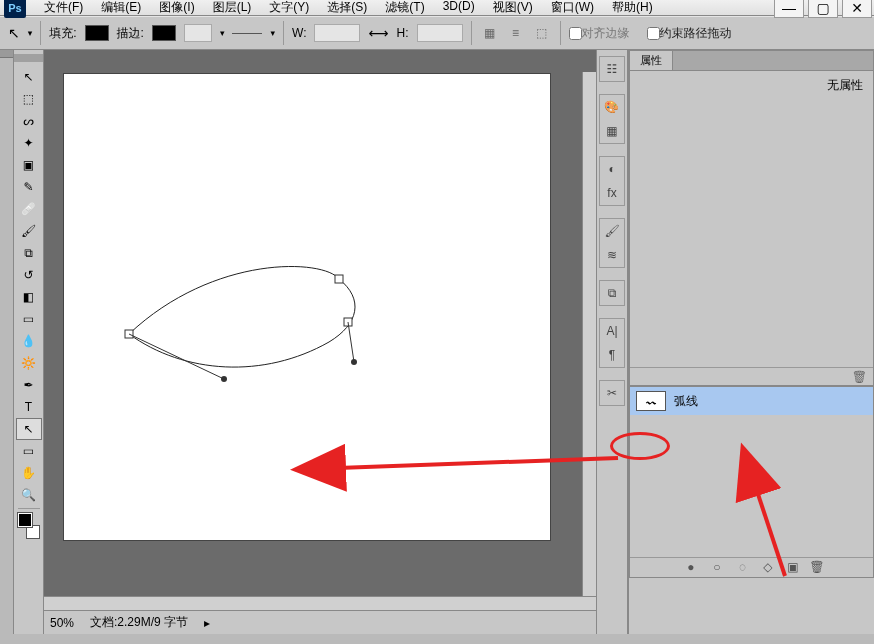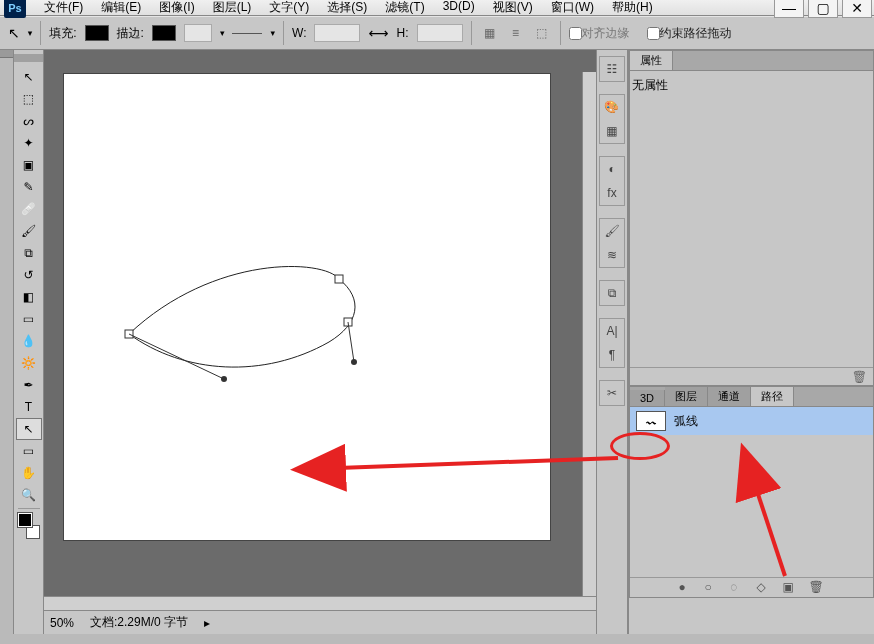--- a/index.html
+++ b/index.html
@@ -56,26 +56,26 @@
 .scrollbar-v { position: absolute; top: 22px; right: 0; bottom: 14px; width: 14px; background: #d0d0d0; border-left: 1px solid #888; }
 .statusbar { height: 24px; background: #c7c7c7; border-top: 1px solid #888; display: flex; align-items: center; padding: 0 6px; gap: 16px; font-size: 11px; }
 
 
 .right-strip { width: 32px; background: #c7c7c7; border-left: 1px solid #888; border-right: 1px solid #888; display: flex; flex-direction: column; align-items: center; padding-top: 4px; }
 .right-strip .grp { border: 1px solid #999; background: #c7c7c7; margin: 2px; display: flex; flex-direction: column; }
 .right-strip .ic { width: 24px; height: 24px; display: flex; align-items: center; justify-content: center; cursor: pointer; color: #444; }
 .right-strip .sep { height: 8px; }
 
 
-.panels { width: 246px; background: #c7c7c7; display: flex; flex-direction: column; border-left: 1px solid #888; }
+.panels { width: 246px; background: #c7c7c7; display: flex; flex-direction: column; border-left: 1px solid #888; text-align: right; }
 .panel { border: 1px solid #888; margin: 0; background: #c7c7c7; }
 .panel-tabs { display: flex; background: #a8a8a8; height: 20px; align-items: flex-end; border-bottom: 1px solid #888; }
 .ptab { padding: 2px 10px; font-size: 11px; background: #a0a0a0; border-right: 1px solid #888; cursor: pointer; }
 .ptab.active { background: #c7c7c7; border-top: 1px solid #888; }
-.panel-body { padding: 6px 2px; font-size: 11px; min-height: 296px; background: #c7c7c7; }
+.panel-body { padding: 6px 10px; font-size: 11px; min-height: 296px; background: #c7c7c7; }
 .panel-footer { height: 18px; border-top: 1px solid #999; display: flex; justify-content: flex-end; padding: 0 6px; align-items: center; }
 .trash { color: #666; }
 
 .panel2-body { height: 190px; background: #c7c7c7; position: relative; }
 .path-row { height: 28px; background: #a8c8f0; display: flex; align-items: center; gap: 8px; padding: 0 6px; }
 .path-thumb { width: 30px; height: 20px; background: #fff; border: 1px solid #555; display: flex; align-items: center; justify-content: center; font-size: 10px; }
 .panel2-footer { position: absolute; bottom: 0; left: 0; right: 0; height: 20px; border-top: 1px solid #999; display: flex; align-items: center; justify-content: center; gap: 10px; }
 .panel2-footer .fic { width: 16px; height: 16px; color: #555; font-size: 12px; }
 
 
@@ -192,21 +192,21 @@
           <circle cx="160" cy="305" r="3" fill="#333"></circle>
           <line x1="284" y1="248" x2="290" y2="288" stroke="#333"></line>
           <circle cx="290" cy="288" r="3" fill="#333"></circle>
         </svg>
       </div>
       <div class="scrollbar-v"></div>
       <div class="scrollbar-h"></div>
     </div>
     <div class="statusbar">
       <span>50%</span>
-      <span>文档:2.29M/0 字节</span>
+      <span>文档:2.29M/9 字节</span>
       <span>▸</span>
     </div>
   </div>
 
   <div class="right-strip">
     <div class="grp">
       <div class="ic">☷</div>
     </div>
     <div class="sep"></div>
     <div class="grp">
@@ -245,26 +245,20 @@
       </div>
       <div class="panel-body">
         <span>无属性</span>
       </div>
       <div class="panel-footer">
         <span class="trash">🗑</span>
       </div>
     </div>
 
     <div class="panel">
-      <div class="panel-tabs">
-        <div class="ptab">3D</div>
-        <div class="ptab">图层</div>
-        <div class="ptab">通道</div>
-        <div class="ptab active">路径</div>
-      </div>
       <div class="panel2-body">
         <div class="path-row">
           <div class="path-thumb">〰</div>
           <span>弧线</span>
         </div>
         <div class="panel2-footer">
           <span class="fic">●</span>
           <span class="fic">○</span>
           <span class="fic">◌</span>
           <span class="fic">◇</span>

